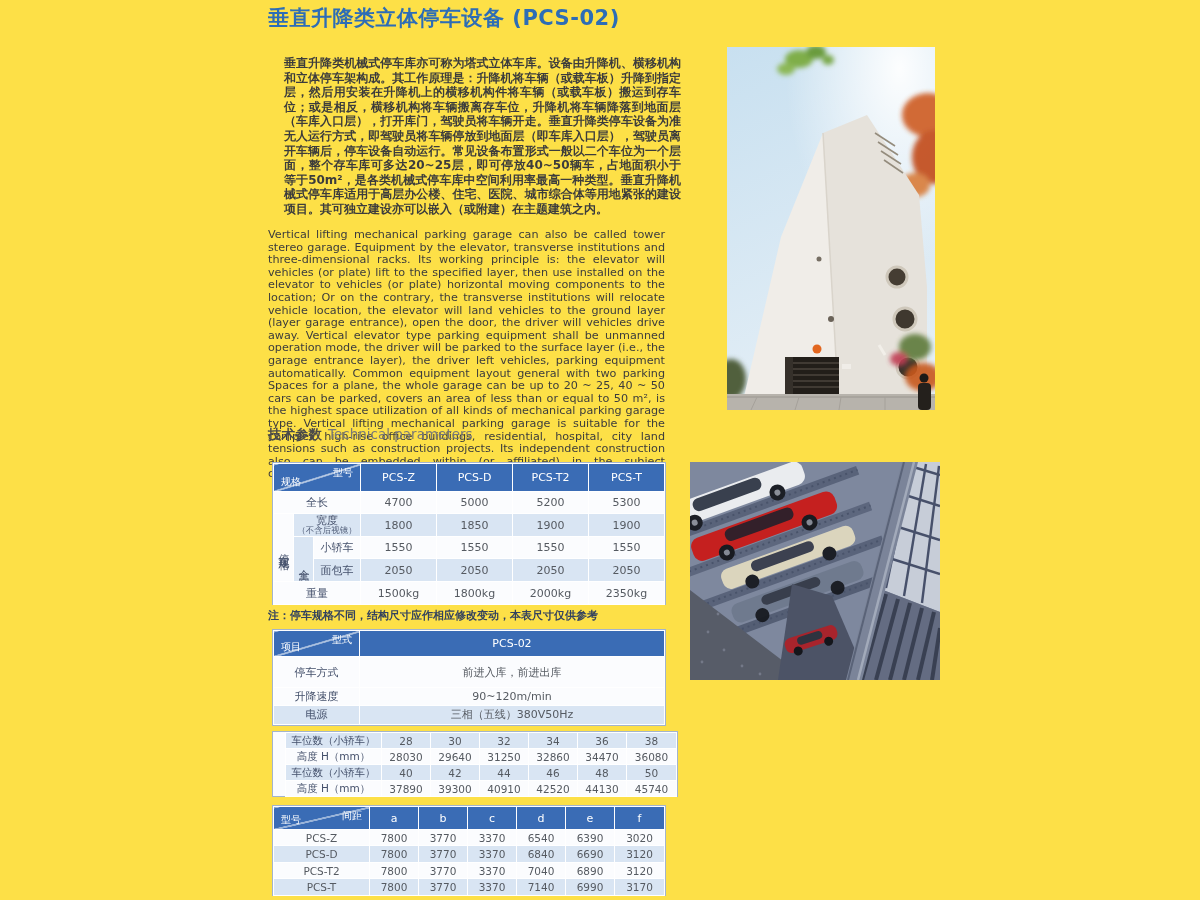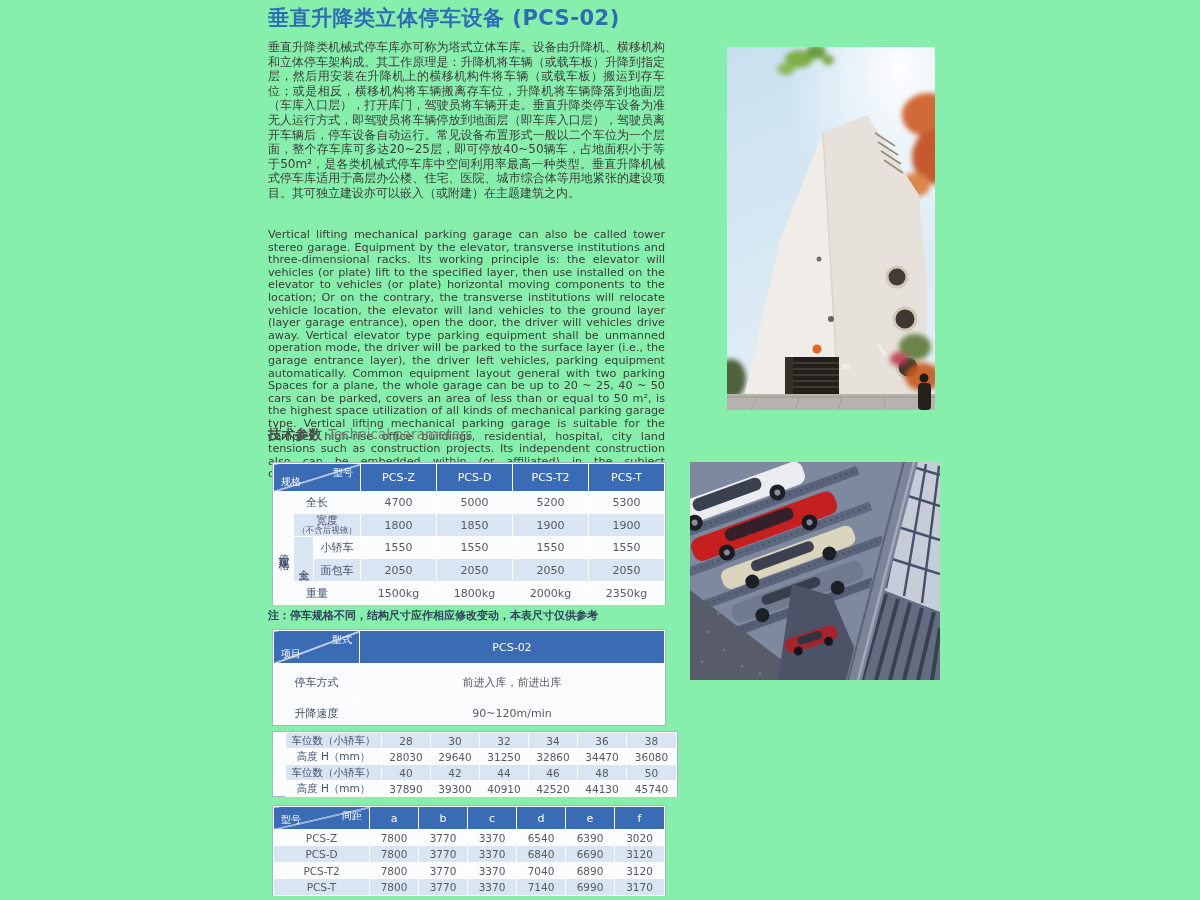--- a/index.html
+++ b/index.html
@@ -1,21 +1,21 @@
 <!DOCTYPE html>
 <html><head>
 <meta charset="utf-8">
 <style>
   html,body{margin:0;padding:0;background:#fff;}
-  .page{position:relative;width:1200px;height:900px;background:#86efac;overflow:hidden;
+  .page{position:relative;width:1200px;height:900px;background:#fde047;overflow:hidden;
         font-family:"DejaVu Sans","Liberation Sans",sans-serif;}
   .title{position:absolute;left:268px;top:4px;margin:0;width:420px;
          font-size:21px;font-weight:700;color:#2d6db6;letter-spacing:.5px;}
-  .zh{position:absolute;left:268px;top:40px;width:397px;margin:0;
-      font-size:12px;line-height:14.6px;color:#3c3c3c;text-align:justify;}
+  .zh{position:absolute;left:268px;top:40px;width:397px;margin:16px;
+      font-size:12px;line-height:14.6px;color:#3c3c3c;text-align:justify;font-weight:bold;}
   .en{position:absolute;left:268px;top:229px;width:397px;margin:0;
       font-size:11.2px;line-height:12.6px;color:#3c3c3c;text-align:justify;}
   .sec{position:absolute;left:268px;top:426px;font-size:13.5px;}
   .sec-zh{font-weight:700;color:#4a4a4a;margin-right:6px;}
   .sec-en{color:#787878;text-align:right;}
   .note{position:absolute;left:268px;top:608px;font-size:11px;font-weight:700;color:#33425e;}
 
   .twrap{position:absolute;border:1px solid #a3b4cd;background:#fbfcfe;}
   table{border-collapse:collapse;table-layout:fixed;width:100%;height:100%;}
   td,th{border:1px solid #ffffff;padding:0;text-align:center;vertical-align:middle;
@@ -135,20 +135,24 @@
         <td class="hd">PCS-02</td>
       </tr>
       <tr style="height:29px">
         <td class="wt lbl">停车方式</td>
         <td class="wt val">前进入库，前进出库</td>
       </tr>
       <tr style="height:17px">
         <td class="wt lbl">升降速度</td>
         <td class="wt val">90~120m/min</td>
       </tr>
+      <tr style="height:18px">
+        <td class="lt lbl">电源</td>
+        <td class="lt val">三相（五线）380V50Hz</td>
+      </tr>
     </tbody>
       </table>
   </div>
 
   <div class="twrap sm" style="left:272px;top:731px;width:392px;height:64px;padding-left:12px;">
     <table>
       <colgroup>
           <col style="width:96px">
           <col style="width:49px">
           <col style="width:49px">

